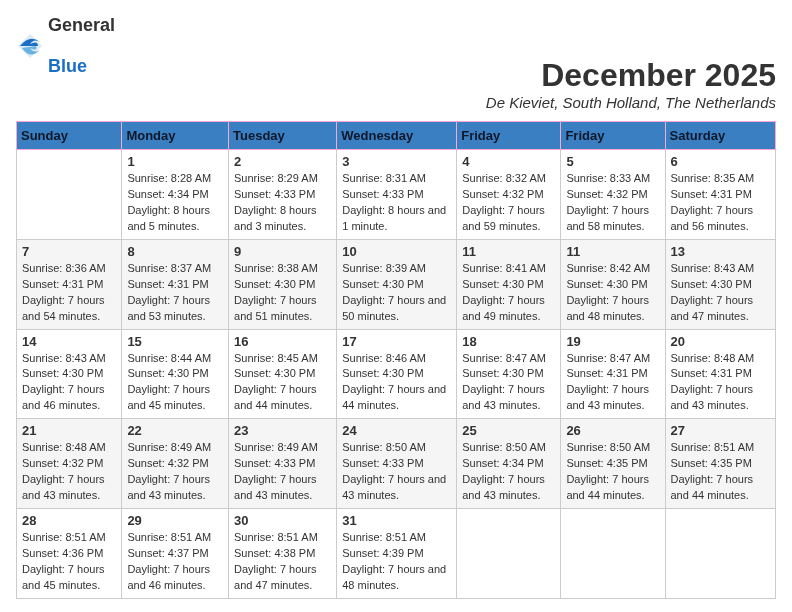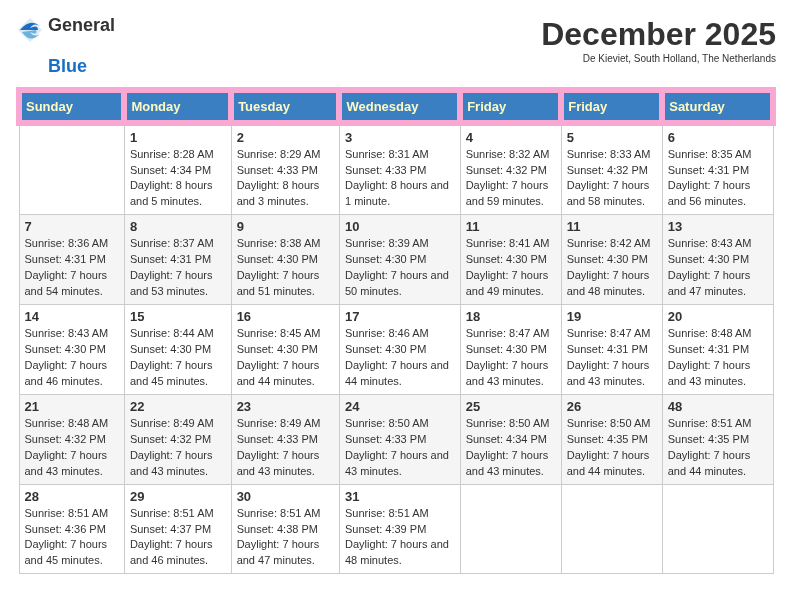--- a/index.html
+++ b/index.html
@@ -11,59 +11,61 @@
       padding: 16px;
     }
     .header {
       display: flex;
       justify-content: space-between;
       align-items: flex-start;
       margin-bottom: 10px;
     }
     .logo {
       display: flex;
-      align-items: flex-start;
+      align-items: center;
     }
     .logo-text {
       font-size: 18px;
       font-weight: bold;
       line-height: 1.1;
     }
     .logo-general { color: #333; }
     .logo-blue { color: #1a6fc4; margin-top: 21px; }
     .logo-icon {
       width: 28px;
       height: 28px;
       margin-right: 4px;
     }
     .title-block {
       text-align: right;
+      margin-top: 41px;
     }
     .month-title {
       font-size: 32px;
       font-weight: bold;
       color: #333;
     }
     .location {
-      font-size: 10px;
-      color: #333;
+      font-size: 15px;
+      color: #333;
+      font-style: italic;
     }
     table {
       width: 100%;
       border-collapse: collapse;
       font-size: 11px;
     }
     thead tr th {
       background-color: #3a7fc1;
-      color: #fef9c3;
+      color: #0f172a;
       font-size: 13px;
       font-weight: bold;
       padding: 6px 4px;
       text-align: left;
-      border: 6px solid #f9a8d4;
+      border: 1px solid #f9a8d4;
     }
     tbody tr td {
       border: 1px solid #ccc;
       vertical-align: top;
       padding: 4px 5px;
       min-height: 80px;
       height: 88px;
       color: #333;
       background: #fff;
     }
@@ -225,21 +227,21 @@
         </td>
         <td>
           <span class="day-number">25</span>
           <div class="day-info">Sunrise: 8:50 AM<br>Sunset: 4:34 PM<br>Daylight: 7 hours and 43 minutes.</div>
         </td>
         <td>
           <span class="day-number">26</span>
           <div class="day-info">Sunrise: 8:50 AM<br>Sunset: 4:35 PM<br>Daylight: 7 hours and 44 minutes.</div>
         </td>
         <td>
-          <span class="day-number">48</span>
+          <span class="day-number">27</span>
           <div class="day-info">Sunrise: 8:51 AM<br>Sunset: 4:35 PM<br>Daylight: 7 hours and 44 minutes.</div>
         </td>
       </tr>
       <tr>
         <td>
           <span class="day-number">28</span>
           <div class="day-info">Sunrise: 8:51 AM<br>Sunset: 4:36 PM<br>Daylight: 7 hours and 45 minutes.</div>
         </td>
         <td>
           <span class="day-number">29</span>

